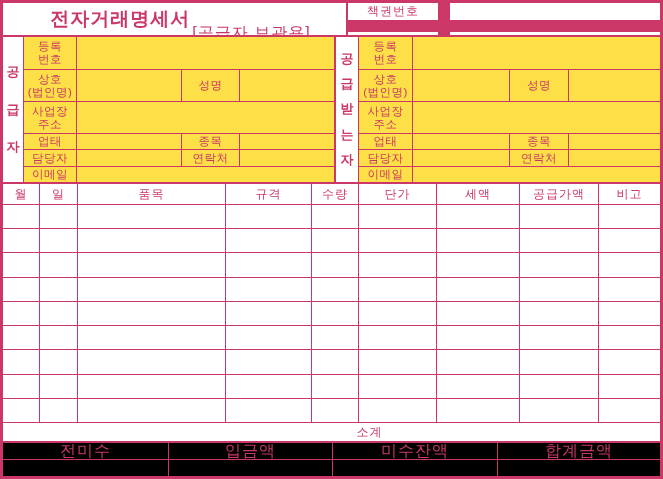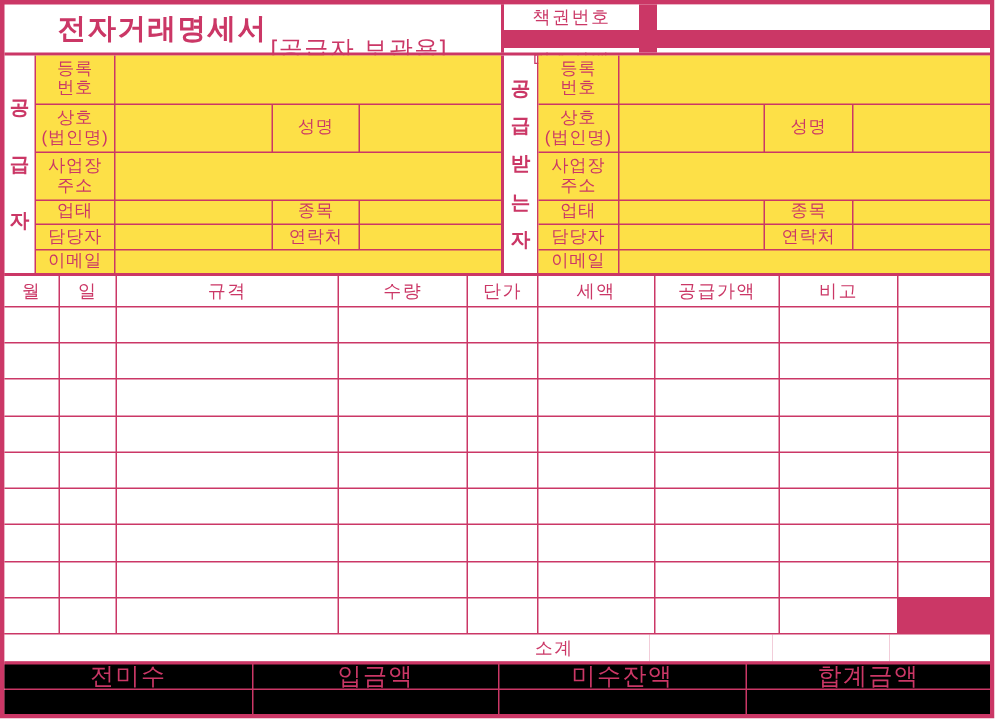--- a/index.html
+++ b/index.html
@@ -8,21 +8,21 @@
   body { font-family:"Liberation Sans","DejaVu Sans",sans-serif; color:var(--ink); }
 
   .sheet {
     width:663px; height:479px;
     border:3px solid var(--ink);
     display:flex; flex-direction:column;
     background:#fff;
   }
 
   
-  .top-band { height:32px; flex:0 0 auto; display:flex; }
+  .top-band { height:32px; flex:0 0 auto; display:flex;padding-left:12px; }
   .title-block {
     flex:0 0 331px; display:flex; align-items:center; justify-content:center;
     gap:2px; white-space:nowrap;
   }
   .title-main { font-size:19px; font-weight:bold; letter-spacing:1px; }
   .title-sub  { font-size:16px; letter-spacing:1px;margin-top:28px; }
   .docnum-block {
     flex:1; border-left:2px solid var(--ink);
     display:grid; grid-template-columns:90px 1fr; grid-template-rows:1fr 1fr;
     gap:12px; background:var(--ink);
@@ -185,20 +185,21 @@
 
         <div>이메일</div>
         <div class="span3 valcell"></div>
       </div>
     </div>
   </div>
 
   <div class="items">
     <div class="hcell">월</div>
     <div class="hcell">일</div>
+    <div class="hcell">품목</div>
     <div class="hcell">규격</div>
     <div class="hcell">수량</div>
     <div class="hcell">단가</div>
     <div class="hcell">세액</div>
     <div class="hcell">공급가액</div>
     <div class="hcell">비고</div>
   <div></div>
       <div></div>
       <div></div>
       <div></div>

